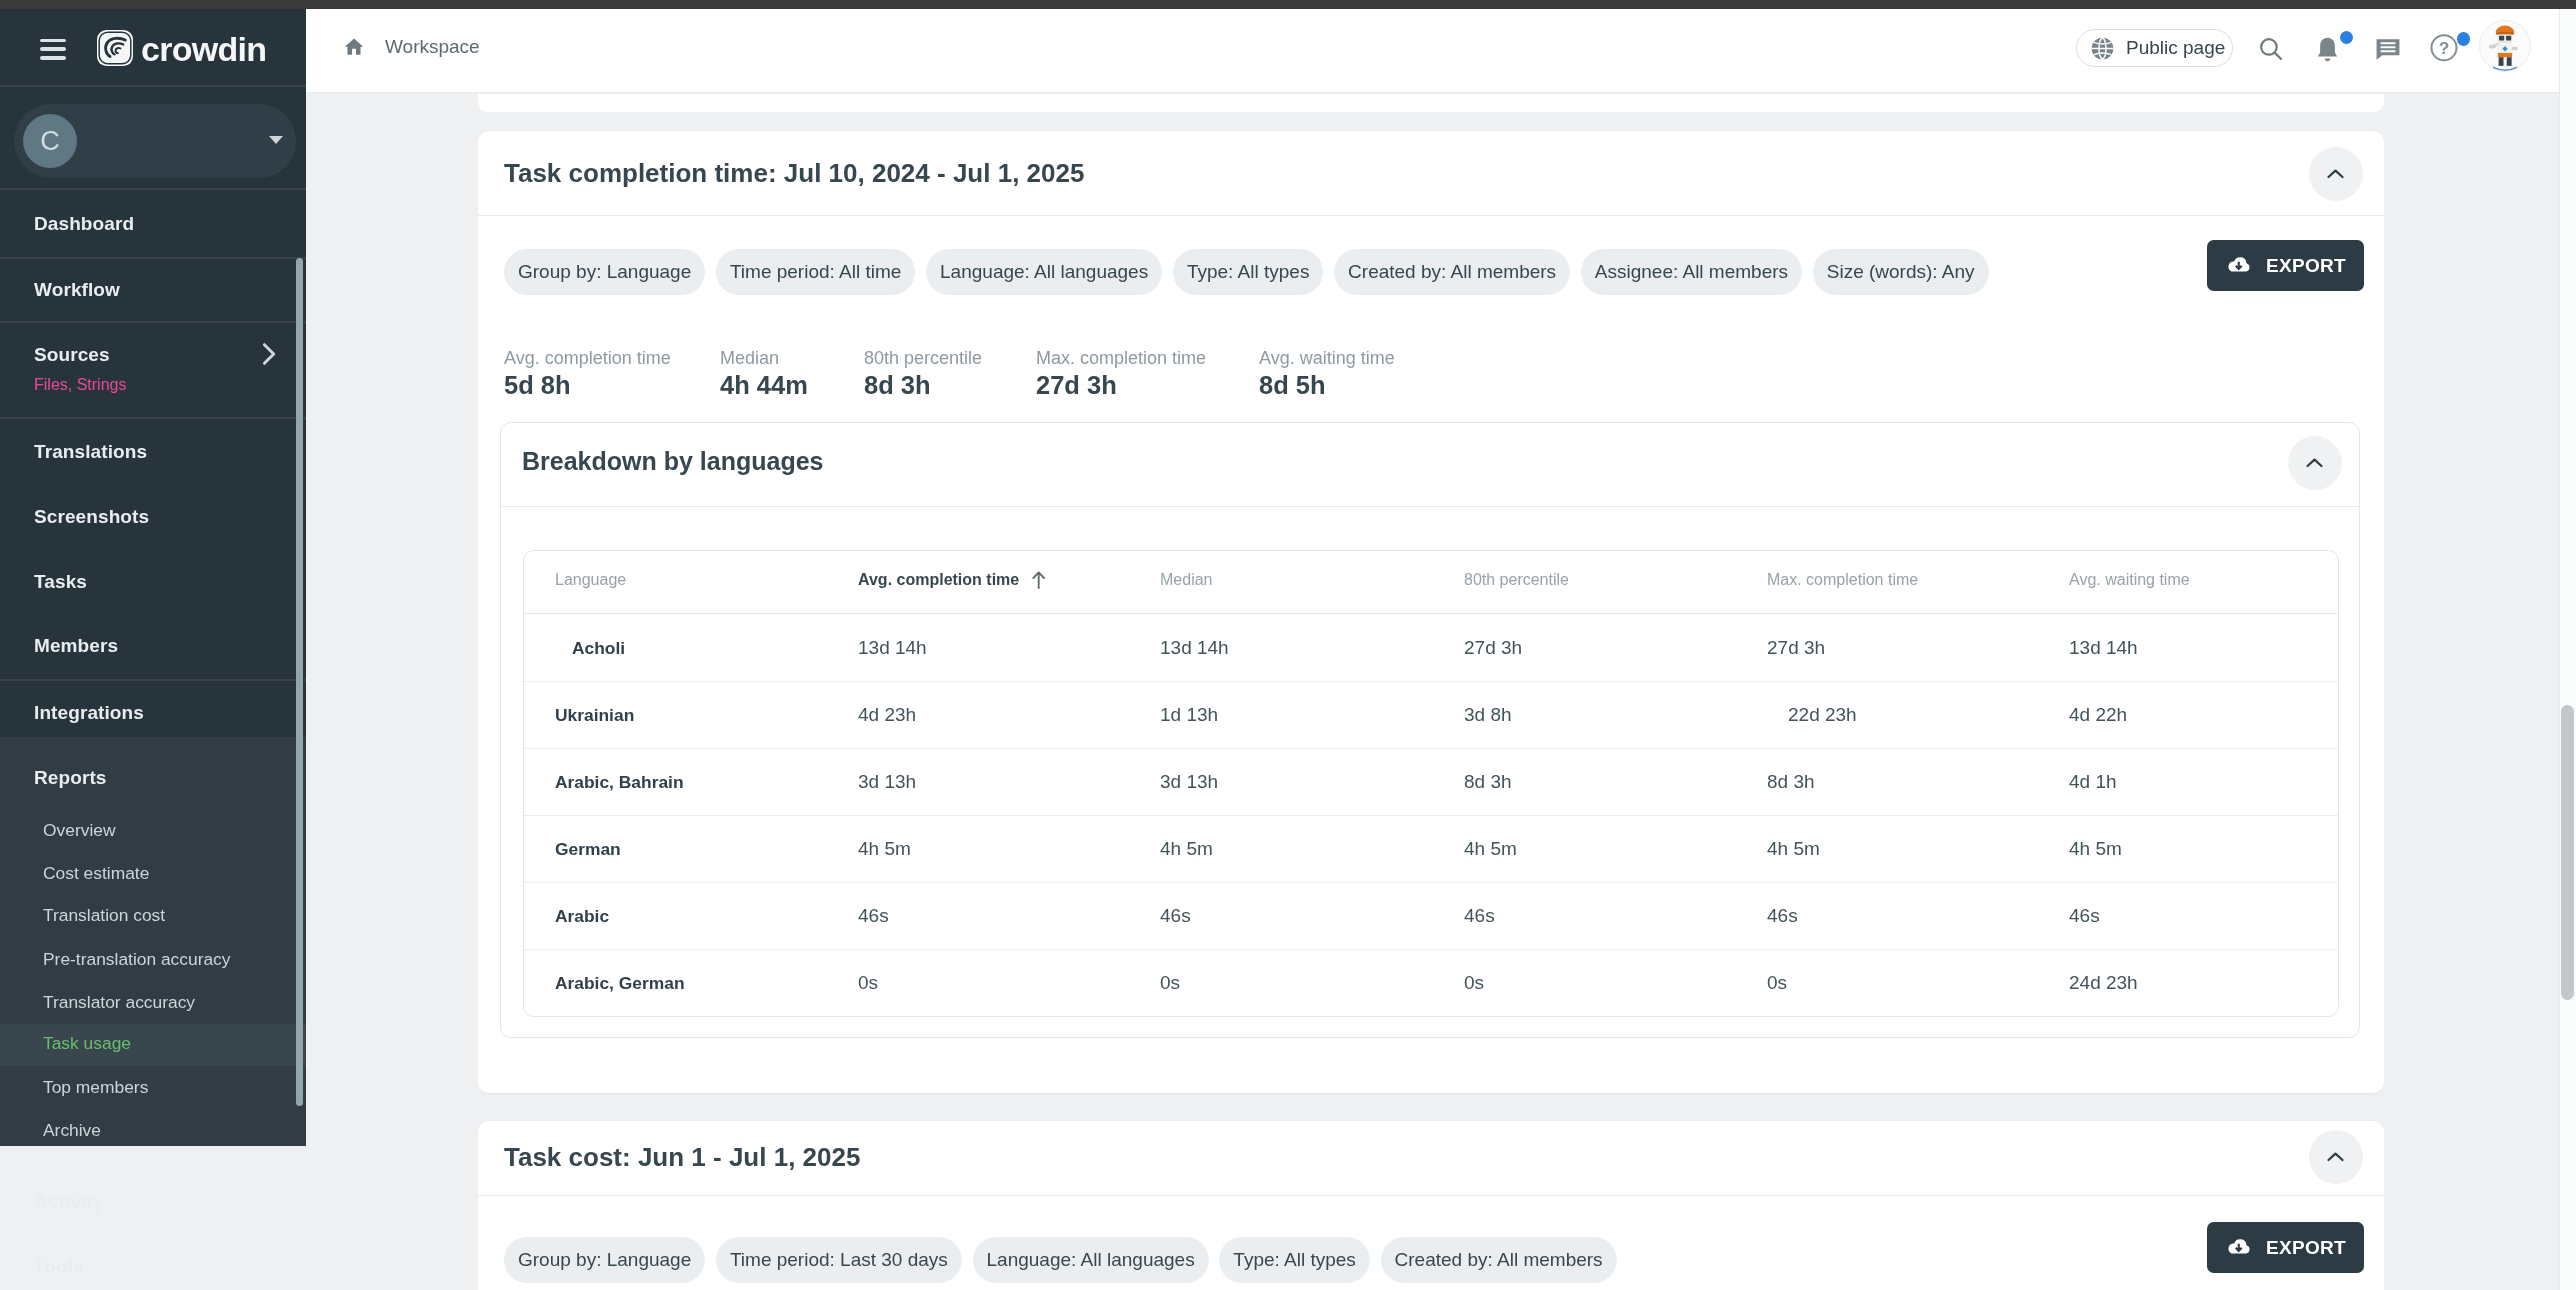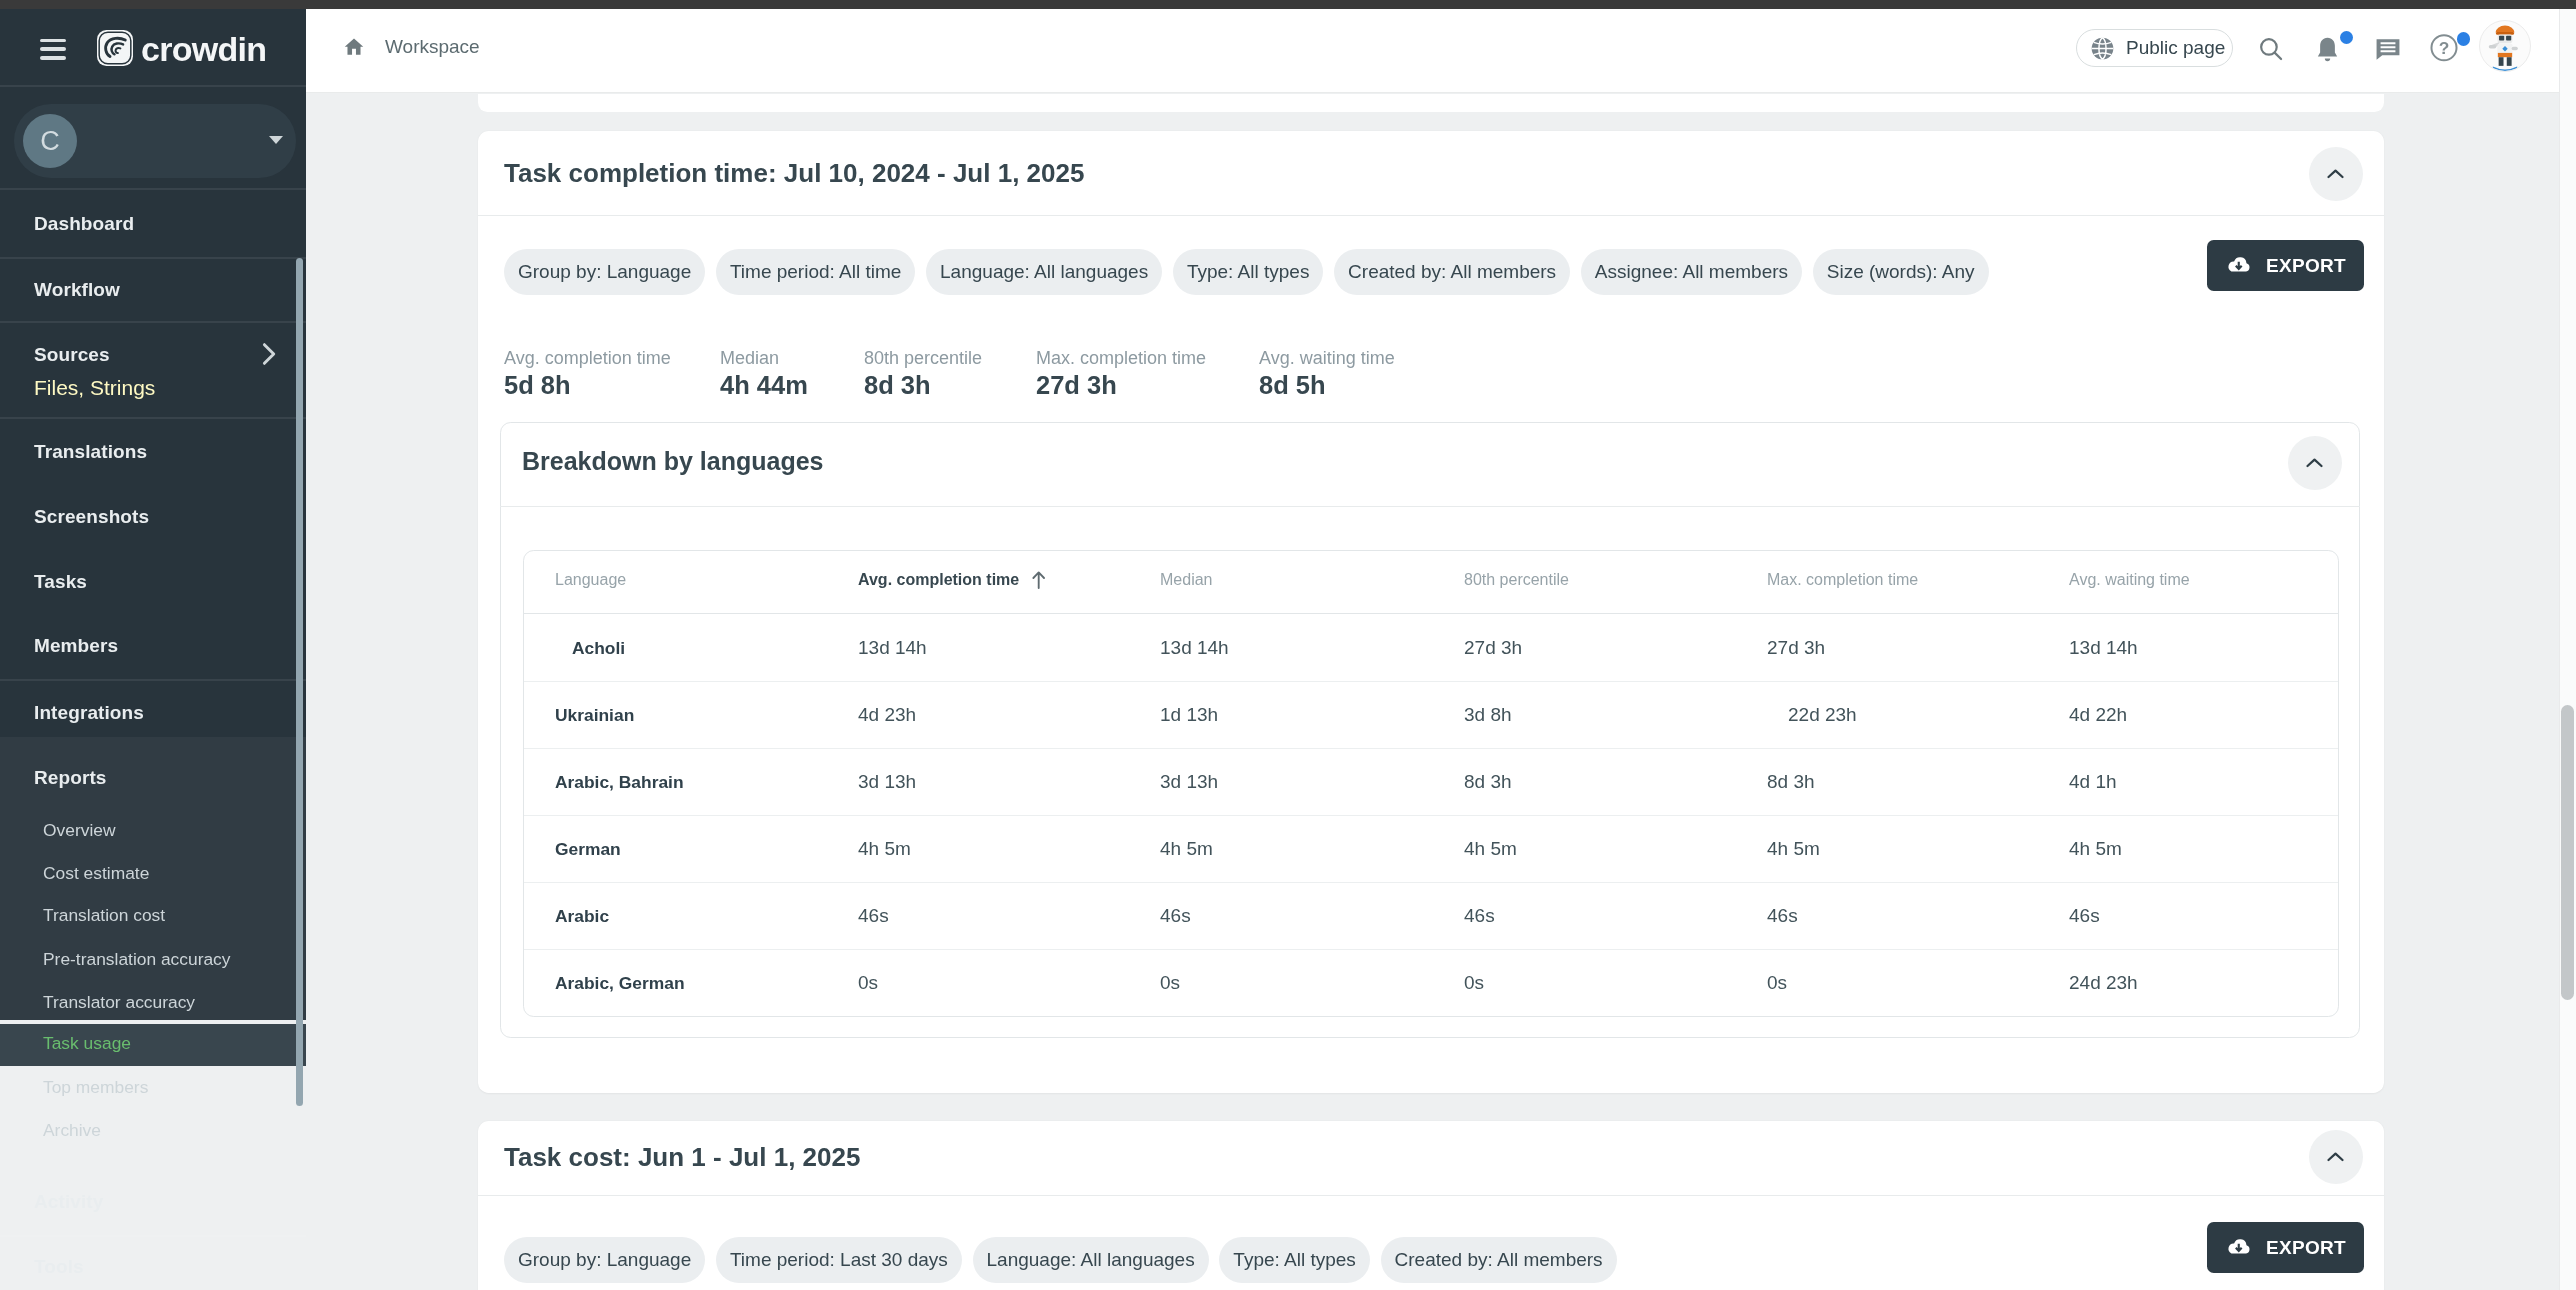--- a/index.html
+++ b/index.html
@@ -4,21 +4,21 @@
 <style>
 * { margin:0; padding:0; box-sizing:border-box; }
 html,body { width:2576px; height:1290px; overflow:hidden; font-family:"Liberation Sans", sans-serif; background:#eef0f1; }
 .abs { position:absolute; white-space:nowrap; }
 .layer { position:absolute; left:0; top:0; width:2576px; height:0; overflow:visible; }
 
 
 #topstrip { left:0; top:0; width:2576px; height:9.4px; background:#3a3a3a; z-index:50; }
 
 
-#sidebar { left:0; top:9.4px; width:306px; height:1011px; background:#28343c; z-index:40;padding-left:40px; }
+#sidebar { left:0; top:9.4px; width:306px; height:1137px; background:#28343c; z-index:40;padding-left:40px; }
 .sep { position:absolute; left:0; width:306px; height:1.3px; background:rgba(255,255,255,0.08); }
 .navitem { position:absolute; white-space:nowrap; left:34px; color:#e9edef; font-size:19px; font-weight:bold; letter-spacing:0.1px; }
 .subitem { position:absolute; white-space:nowrap; left:43px; color:#cdd5d9; font-size:17.4px; font-weight:normal; }
 
 
 #topbar { left:306px; top:9.4px; width:2408px; height:84px; background:#ffffff; border-bottom:1.3px solid #e9ebeb; z-index:30; }
 
 
 #content { left:306px; top:94px; width:2270px; height:1196px; background:#eef0f1; z-index:10; }
 .card { position:absolute; background:#fff; border-radius:10.7px; box-shadow:0 0.7px 2px rgba(0,0,0,0.05); }
@@ -63,21 +63,21 @@
 
   <div class="sep" style="top:179px"></div>
   <div class="navitem" style="top:204px">Dashboard</div>
   <div class="sep" style="top:248px"></div>
   <div class="navitem" style="top:270px">Workflow</div>
   <div class="sep" style="top:312px"></div>
   <div class="navitem" style="top:335px">Sources</div>
   <svg class="abs" style="left:261px;top:333px" width="14.8" height="24" viewBox="0 0 11 18">
       <path d="M2.5 2 L9.5 9 L2.5 16" fill="none" stroke="#cfd6d9" stroke-width="2.2" stroke-linecap="round" stroke-linejoin="round"></path>
     </svg>
-  <div class="abs" style="left:34px;top:367px;color:#fef9c3;font-size:21px;">Files, Strings</div>
+  <div class="abs" style="left:34px;top:367px;color:#ec4899;font-size:16px;">Files, Strings</div>
   <div class="sep" style="top:408px"></div>
   <div class="navitem" style="top:432px">Translations</div>
   <div class="navitem" style="top:497px">Screenshots</div>
   <div class="navitem" style="top:562px">Tasks</div>
   <div class="navitem" style="top:626px">Members</div>
   <div class="sep" style="top:670px"></div>
   <div class="navitem" style="top:693px">Integrations</div>
 
   <div class="abs" style="left:0;top:728px;width:306px;height:424px;background:rgba(255,255,255,0.045);"></div>
   <div class="navitem" style="top:758px">Reports</div>

